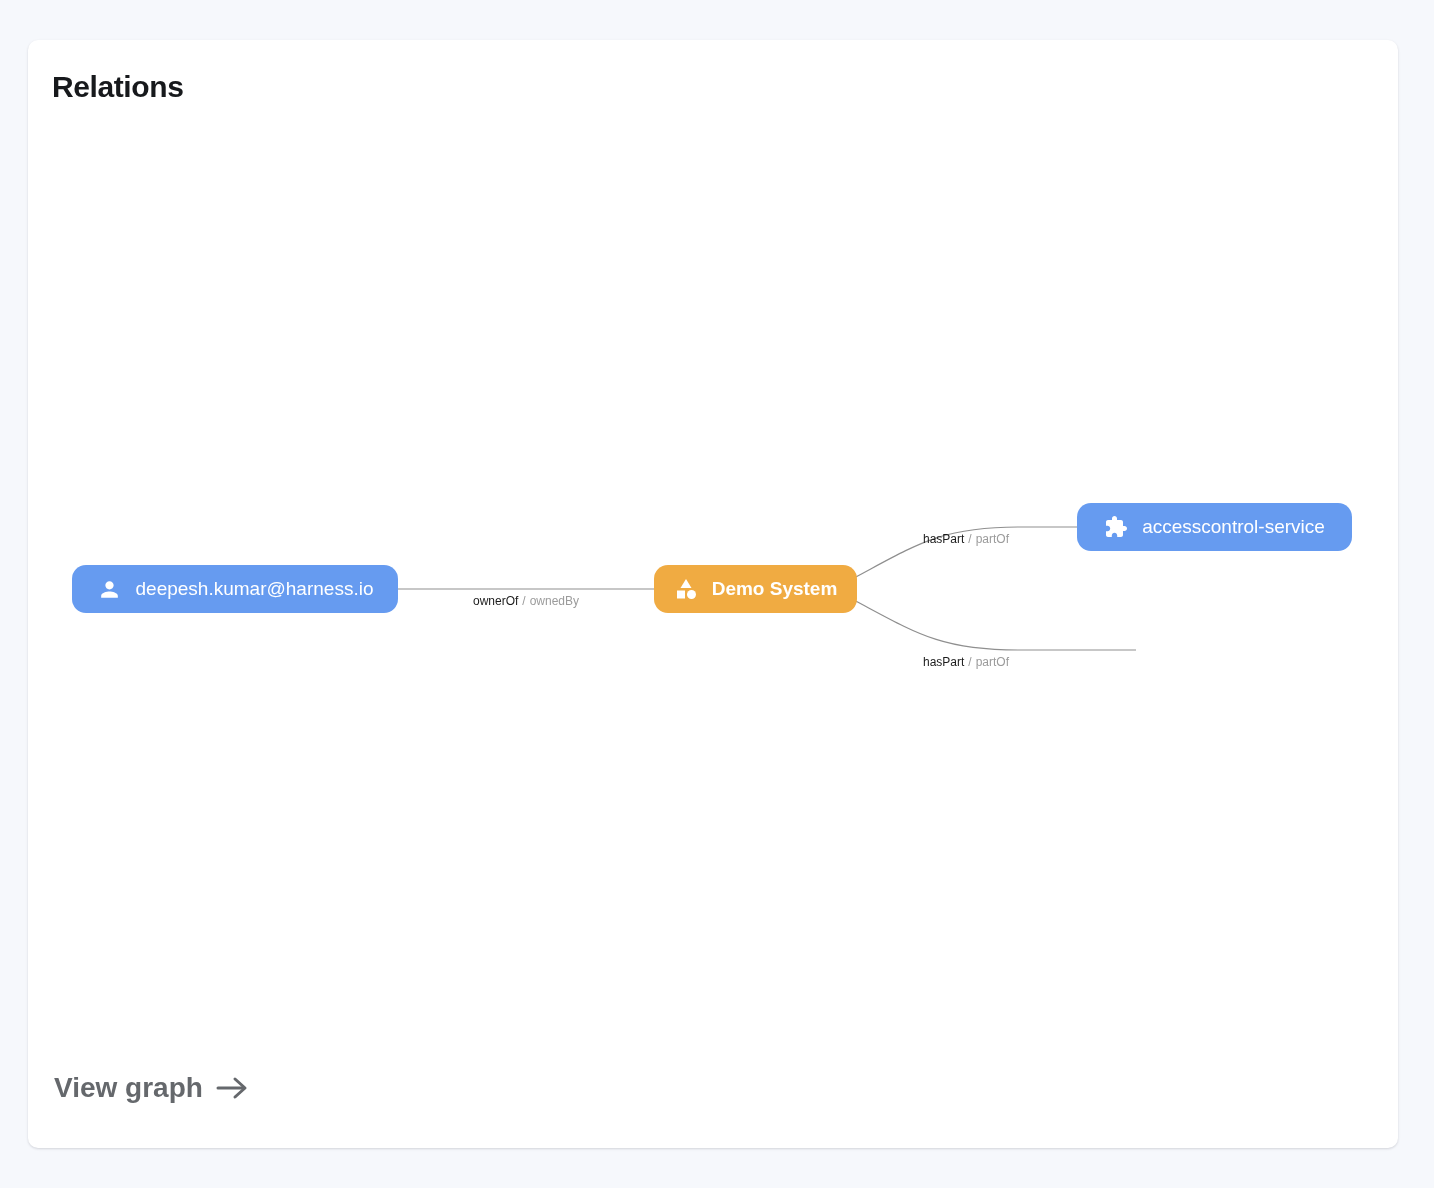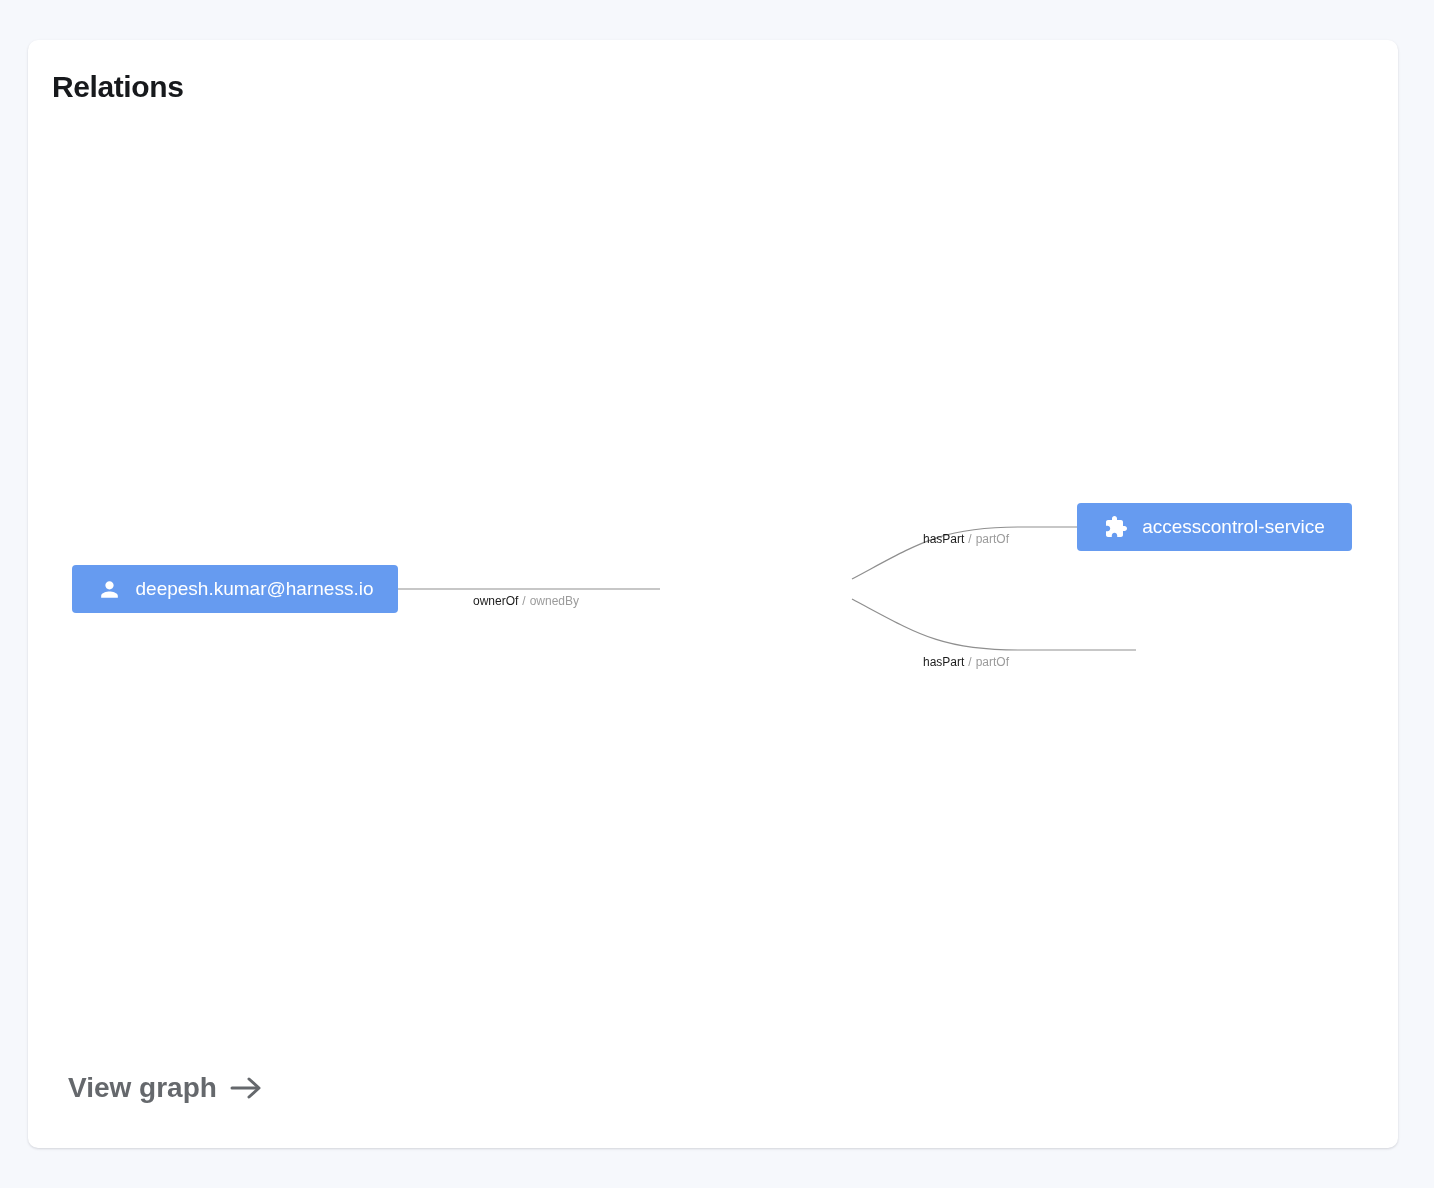--- a/index.html
+++ b/index.html
@@ -29,21 +29,21 @@
   .graph { position: absolute; inset: 0; }
   .edges-layer {
     position: absolute; left: 0; top: 0;
     width: 1370px; height: 1108px;
     pointer-events: none;
     z-index: 1;
   }
   .node {
     position: absolute;
     height: 48px;
-    border-radius: 4px;
+    border-radius: 14px;
     display: flex;
     align-items: center;
     justify-content: center;
     gap: 14px;
     color: #ffffff;
     font-size: 19px;
     white-space: nowrap;
     z-index: 2;
     cursor: pointer;
     box-sizing: border-box;
@@ -59,21 +59,21 @@
     transform: translateX(-50%);
     font-size: 12px;
     color: #1c1c1c;
     white-space: nowrap;
     z-index: 3;
   }
   .edge-label .sep, .edge-label .sec { color: #9b9b9b; }
   .edge-label .sep { margin: 0 4px; }
   .footer-link {
     position: absolute;
-    left: 40px; top: 1032px;
+    left: 26px; top: 1032px;
     display: inline-flex;
     align-items: center;
     gap: 12px;
     font-size: 28px;
     font-weight: 700;
     color: #65686c;
     cursor: pointer;
     text-decoration: none;
   }
   .footer-link svg { stroke: #65686c; }
@@ -95,20 +95,30 @@
 
     <div class="node node-blue" style="left:44px; top:525px; width:326px;">
       <span class="icon">
         <svg width="25" height="25" viewBox="0 0 24 24">
           <path d="M12 12c2.21 0 4-1.79 4-4s-1.79-4-4-4-4 1.79-4 4 1.79 4 4 4zm0 2c-2.67 0-8 1.34-8 4v2h16v-2c0-2.66-5.33-4-8-4z"></path>
         </svg>
       </span>
       <span>deepesh.kumar@harness.io</span>
     </div>
 
+    <div class="node node-orange" style="left:626px; top:525px; width:203px;">
+      <span class="icon">
+        <svg width="24" height="24" viewBox="0 0 24 24">
+          <path d="M12 2l-5.5 9h11L12 2z"></path>
+          <circle cx="17.5" cy="17.5" r="4.5"></circle>
+          <path d="M3 13.5h8v8H3z"></path>
+        </svg>
+      </span>
+      <span>Demo System</span>
+    </div>
 
     <div class="node node-blue" style="left:1049px; top:463px; width:275px;">
       <span class="icon">
         <svg width="24" height="24" viewBox="0 0 24 24">
           <path d="M20.5 11H19V7c0-1.1-.9-2-2-2h-4V3.5C13 2.12 11.88 1 10.5 1S8 2.12 8 3.5V5H4c-1.1 0-1.99.9-1.99 2v3.8H3.5c1.49 0 2.7 1.21 2.7 2.7s-1.21 2.7-2.7 2.7H2V20c0 1.1.9 2 2 2h3.8v-1.5c0-1.49 1.21-2.7 2.7-2.7 1.49 0 2.7 1.21 2.7 2.7V22H17c1.1 0 2-.9 2-2v-4h1.5c1.38 0 2.5-1.12 2.5-2.5S21.88 11 20.5 11z"></path>
         </svg>
       </span>
       <span>accesscontrol-service</span>
     </div>
 

